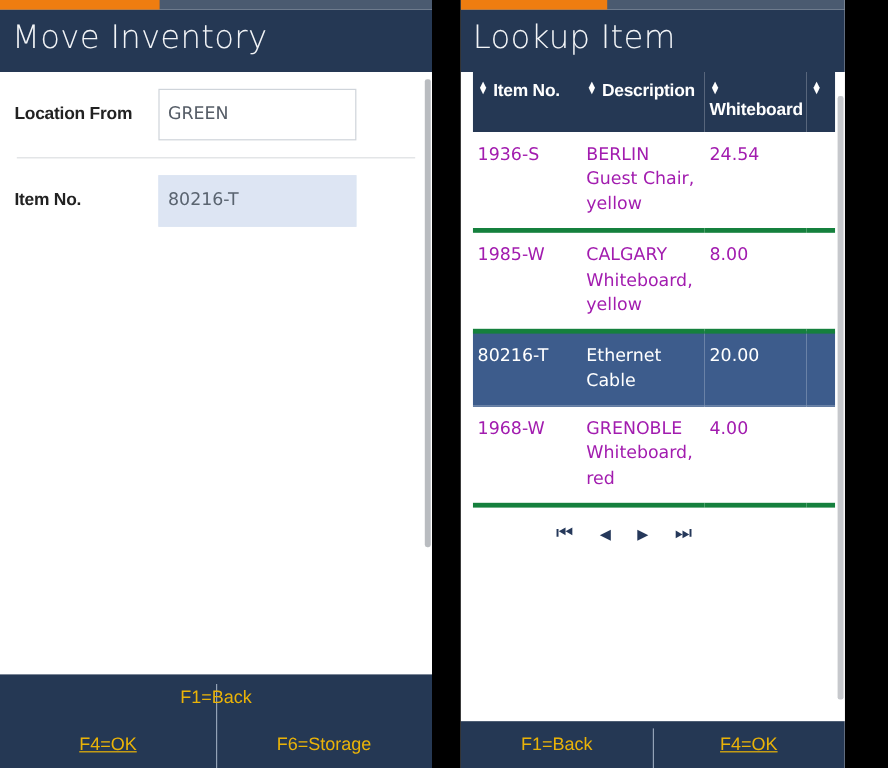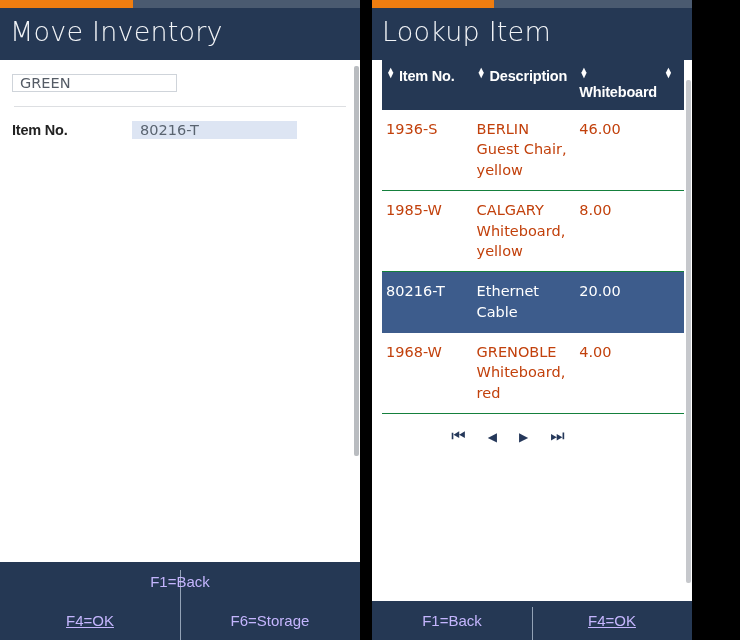--- a/index.html
+++ b/index.html
@@ -23,21 +23,21 @@
   .panel {
     position: absolute;
     top: 0;
     height: 640px;
     background: #ffffff;
     display: flex;
     flex-direction: column;
     overflow: hidden;
   }
   .panel-left  { left: 0px;   width: 360px; }
-  .panel-right { left: 372px; width: 320px; }
+  .panel-right { left: 384px; width: 320px; }
 
   
   .progressbar {
     position: relative;
     height: 8px;
     width: 100%;
     background: #4a5a70;
     flex: 0 0 auto;
   }
   .progressbar .fill {
@@ -79,21 +79,21 @@
     position: relative;
   }
   .footer-row {
     display: flex;
     align-items: center;
   }
   .footer-cell {
     flex: 1 1 50%;
     text-align: center;
     font-size: 15px;
-    color: #c4b5fd;
+    color: #eab308;
     padding: 11px 0;
     position: relative;
     white-space: nowrap;
     cursor: pointer;
   }
   .footer-cell.focused span { text-decoration: underline; }
   .footer-divider {
     position: absolute;
     width: 1px;
     background: #93a2b6;
@@ -111,21 +111,21 @@
     width: 120px;
     flex: 0 0 120px;
     font-size: 14.5px;
     font-weight: bold;
     color: #222222;
     letter-spacing: -0.2px;
   }
   .form-input {
     flex: 0 0 165px;
     width: 165px;
-    height: 18px;
+    height: 43px;
     line-height: 26px;
     border: 1px solid #cfd4da;
     background: #ffffff;
     color: #555c66;
     font-size: 14.5px;
     padding: 0 7px;
     box-sizing: border-box;
     font-family: "DejaVu Sans", sans-serif;
     outline: none;
     cursor: text;
@@ -192,24 +192,24 @@
     line-height: 0.62;
     font-size: 9px;
     color: #ffffff;
     vertical-align: top;
     text-align: center;
   }
   .sort-icon i { font-style: normal; display: block; }
 
   table.lookup tbody td {
     font-size: 14.5px;
-    color: #c2410c;
+    color: #a21caf;
     padding: 9px 4px 9px 4px;
     vertical-align: top;
-    border-bottom: 1px solid #15803d;
+    border-bottom: 4px solid #15803d;
     font-family: "DejaVu Sans", sans-serif;
     line-height: 1.43;
   }
   table.lookup tbody tr.selected td {
     background: #3d5c8c;
     color: #ffffff;
     border-bottom: 1px solid #3d5c8c;
   }
   table.lookup tbody tr { cursor: pointer; }
 
@@ -267,20 +267,21 @@
     </div>
 
     <div class="panel-header">
       <div class="panel-title">Move Inventory</div>
     </div>
 
     <div class="panel-body">
       <div class="form-area">
 
         <div class="form-row">
+          <div class="form-label">Location From</div>
           <input class="form-input" type="text" readonly="" value="GREEN" style="">
         </div>
 
 
         <div class="form-divider"></div>
 
         <div class="form-row">
           <div class="form-label">Item No.</div>
           <input class="form-input highlight" type="text" readonly="" value="80216-T" style="">
         </div>
@@ -346,21 +347,21 @@
               </th>
               <th>
                 <span class="sort-icon"><i>▲</i><i>▼</i></span><span></span>
               </th>
             </tr>
           </thead>
           <tbody id="lookup-tbody">
               <tr>
                 <td>1936-S</td>
                 <td>BERLIN Guest Chair, yellow</td>
-                <td>46.00</td>
+                <td>24.54</td>
                 <td></td>
               </tr>
               <tr>
                 <td>1985-W</td>
                 <td>CALGARY Whiteboard, yellow</td>
                 <td>8.00</td>
                 <td></td>
               </tr>
               <tr class="selected">
                 <td>80216-T</td>

